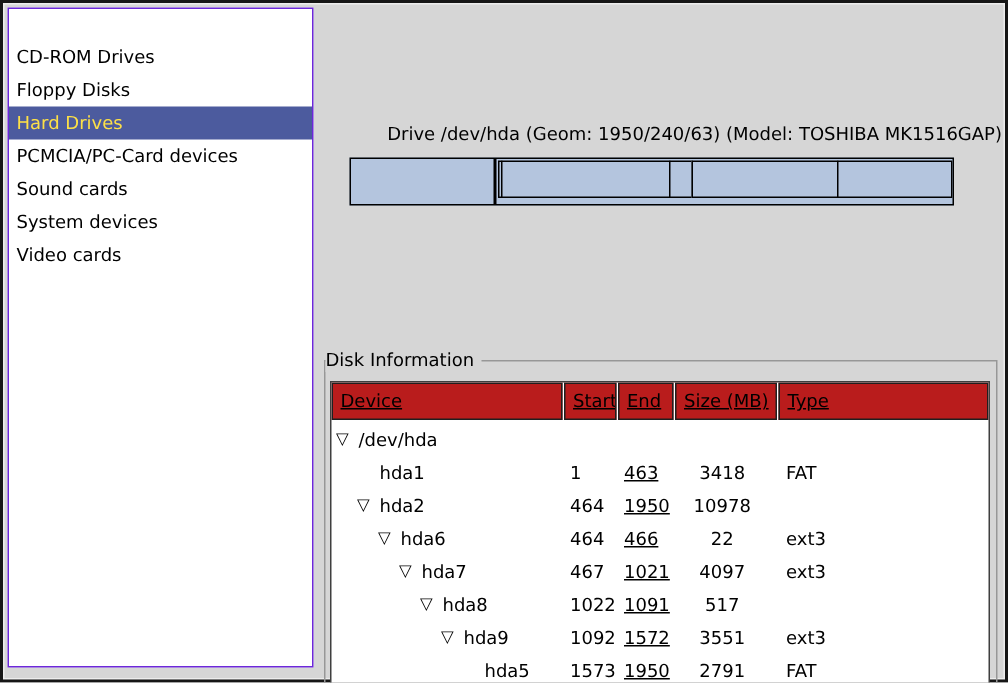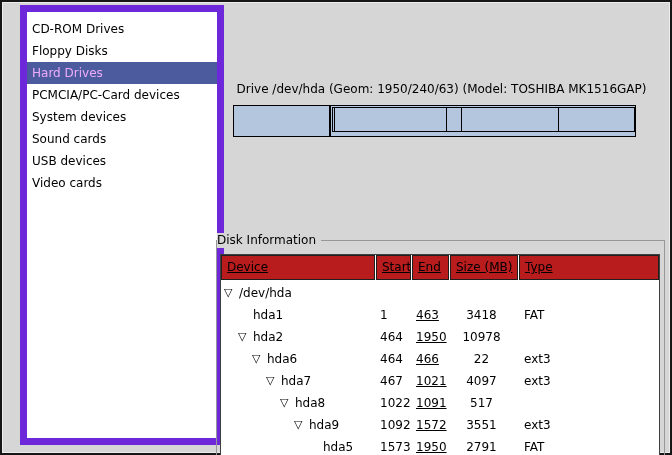--- a/index.html
+++ b/index.html
@@ -9,30 +9,30 @@
     font-size:12px; color:#000; background:#d6d6d6;
   }
   .window {
     position:relative; width:672px; height:455px;
     background:#d6d6d6; border:2px solid #161616;
     box-shadow: inset 0 0 0 1px #ededed;
   }
 
   
   .sidebar {
-    position:absolute; left:18px; top:3px; width:204px; height:440px;
-    background:#fff; border:7px solid #6d28d9; padding-top:6px; overflow:hidden;
+    position:absolute; left:3px; top:3px; width:204px; height:440px;
+    background:#fff; border:1px solid #6d28d9; padding-top:21px; overflow:hidden;
   }
   .sidebar-item { height:22px; line-height:22px; padding-left:5px; white-space:nowrap; cursor:default; }
-  .sidebar-item.selected { background:#4c5b9e; color:#f0abfc; }
+  .sidebar-item.selected { background:#4c5b9e; color:#fde047; }
 
   
   .drive-label {
     position:absolute; left:213px; top:80px; width:453px;
-    text-align:center; white-space:nowrap;
+    text-align:right; white-space:nowrap;
   }
   .disk-bar { position:absolute; left:231px; top:103px; width:403px; height:32px; display:flex; }
   .seg-primary { width:97px; height:32px; background:#b4c5de; border:1px solid #000; }
   .seg-extended { flex:1; height:32px; background:#b4c5de; border:1px solid #000; position:relative; }
   .seg-logicals { position:absolute; top:1px; left:1px; right:0; bottom:4px; display:flex; }
   .seg { background:#b4c5de; border:1px solid #000; height:100%; }
   .seg + .seg { margin-left:-1px; }
 
   
   .frame {
@@ -77,23 +77,22 @@
 </head>
 <body>
 
 <div class="window">
 
   <div class="sidebar">
     <div class="sidebar-item">CD-ROM Drives</div>
     <div class="sidebar-item">Floppy Disks</div>
     <div class="sidebar-item selected">Hard Drives</div>
     <div class="sidebar-item">PCMCIA/PC-Card devices</div>
+    <div class="sidebar-item">Sound cards</div>
     <div class="sidebar-item">System devices</div>
-    <div class="sidebar-item">Sound cards</div>
-    <div class="sidebar-item">USB devices</div>
     <div class="sidebar-item">Video cards</div>
   </div>
 
   <div class="drive-label">Drive /dev/hda (Geom: 1950/240/63) (Model: TOSHIBA MK1516GAP)</div>
 
   <div class="disk-bar">
     <div class="seg-primary"></div>
     <div class="seg-extended">
       <div class="seg-logicals">
         <div class="seg" style="flex:0 0 3px;"></div>

